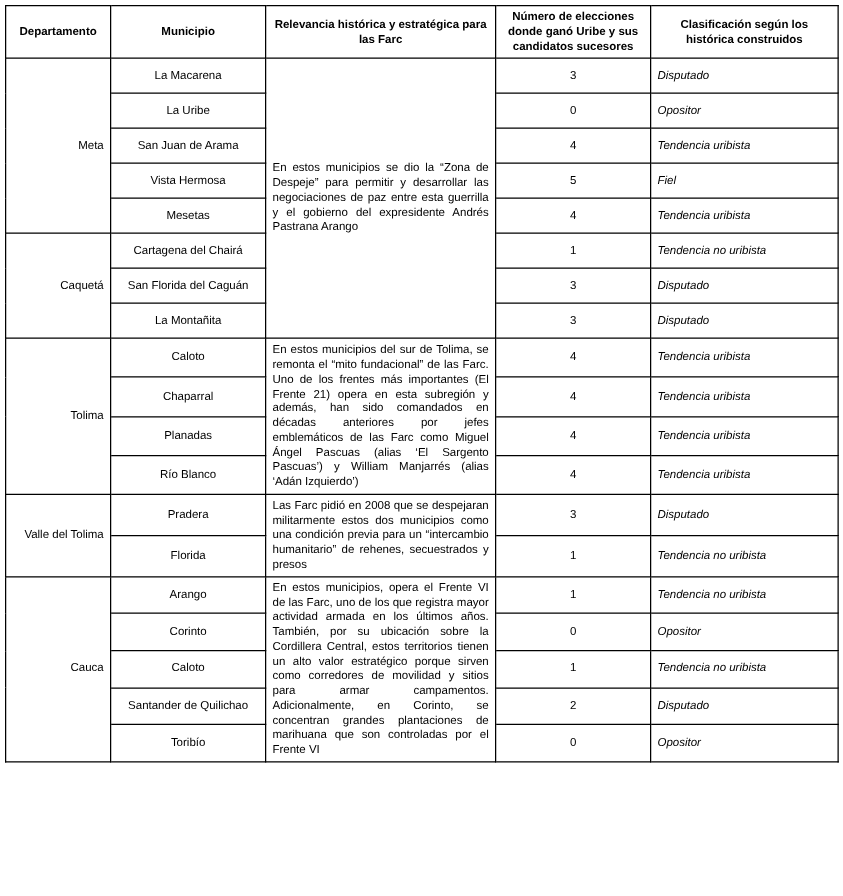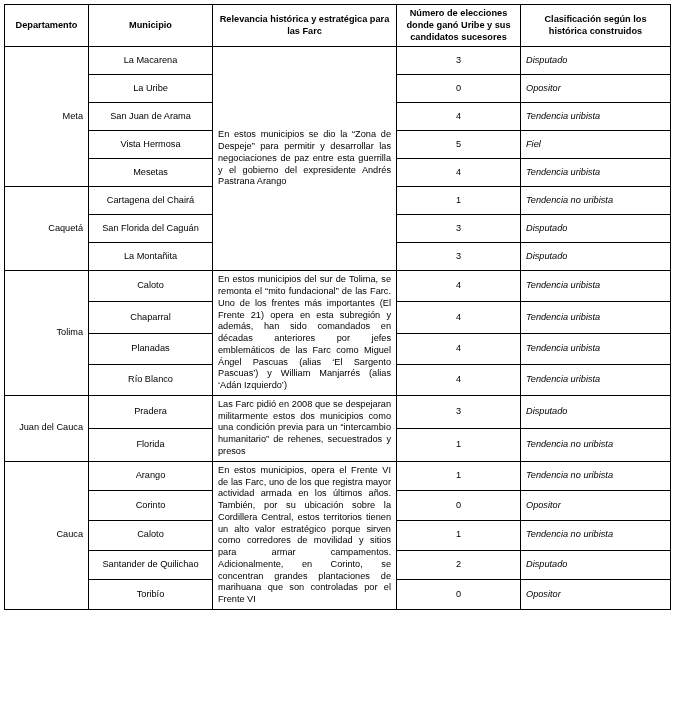--- a/index.html
+++ b/index.html
@@ -153,21 +153,21 @@
           <td class="mun">Planadas</td>
           <td class="num">4</td>
           <td class="clas">Tendencia uribista</td>
         </tr>
         <tr>
           <td class="mun">Río Blanco</td>
           <td class="num">4</td>
           <td class="clas">Tendencia uribista</td>
         </tr>
         <tr>
-          <td class="dep" rowspan="2">Juan del Cauca</td>
+          <td class="dep" rowspan="2">Valle del Tolima</td>
           <td class="mun">Pradera</td>
           <td class="rel" rowspan="2">Las Farc pidió en 2008 que se despejaran militarmente estos dos municipios como una condición previa para un “intercambio humanitario” de rehenes, secuestrados y presos</td>
           <td class="num">3</td>
           <td class="clas">Disputado</td>
         </tr>
         <tr>
           <td class="mun">Florida</td>
           <td class="num">1</td>
           <td class="clas">Tendencia no uribista</td>
         </tr>

